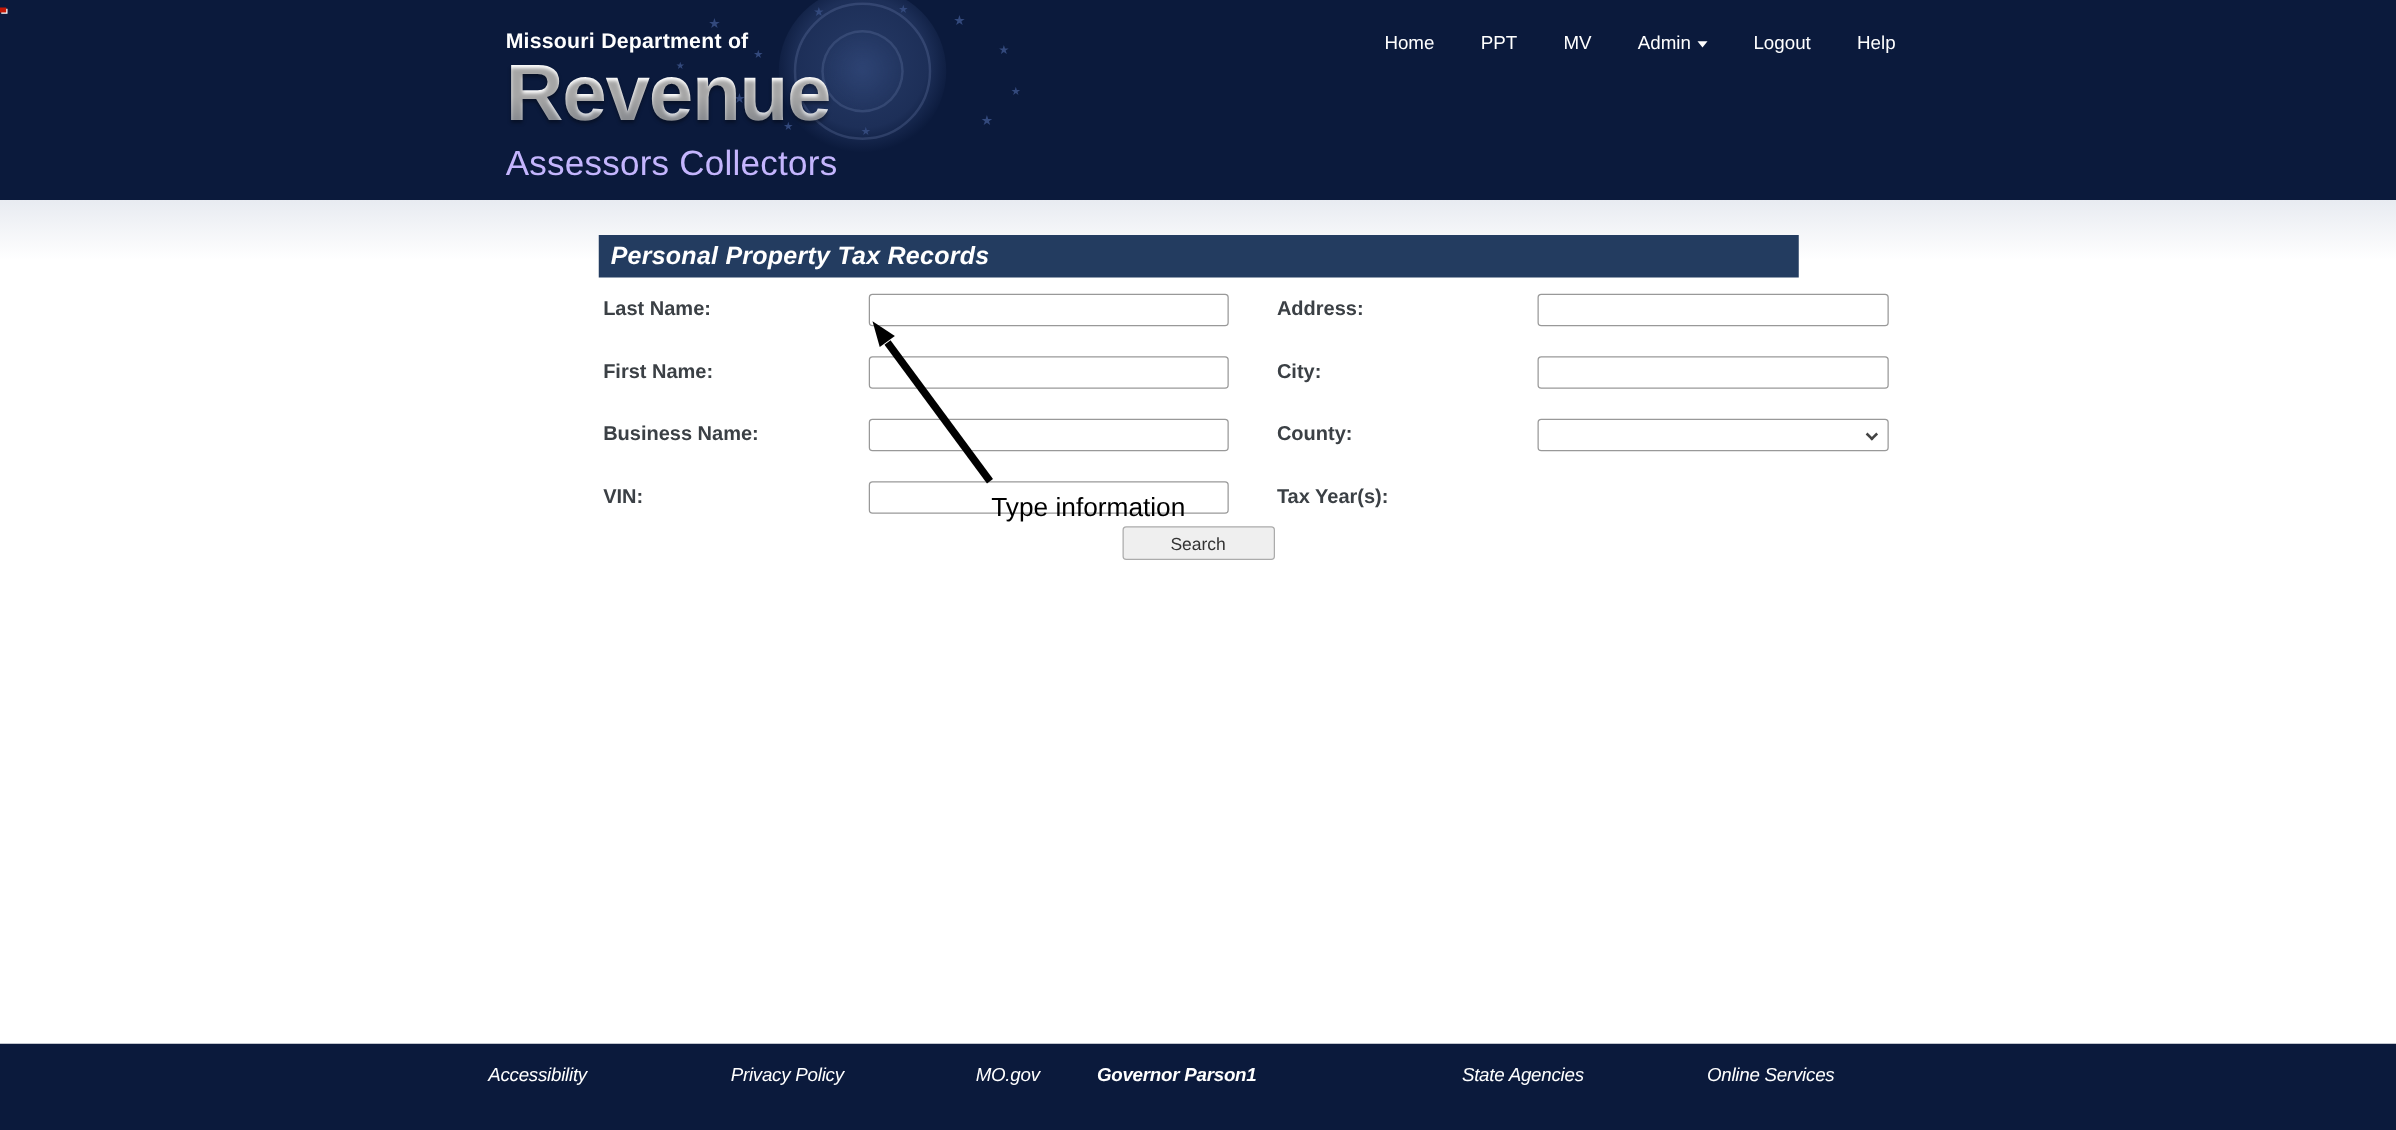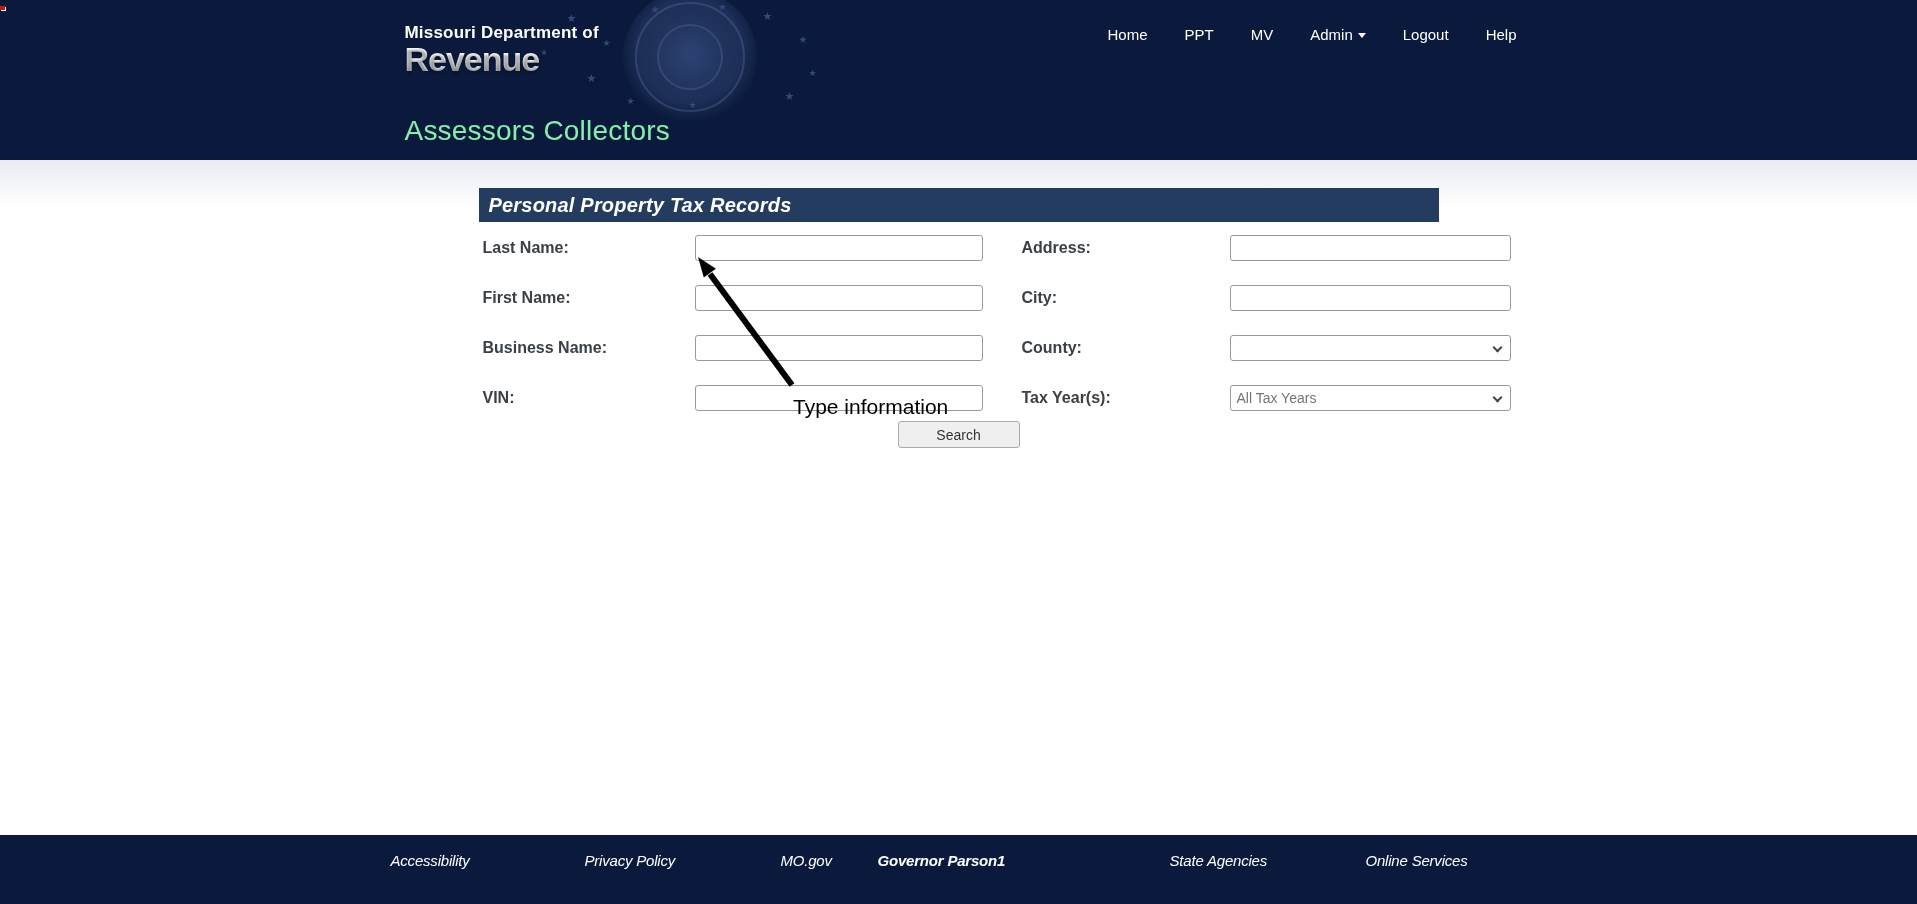--- a/index.html
+++ b/index.html
@@ -16,21 +16,21 @@
   .site-header {
     height:160px; background:#0b1a3c; position:relative; z-index:2;
   }
   .artifact {
     position:absolute; left:0; top:6px; width:5px; height:4px;
     background:#c21807; box-shadow:1px 1px 0 #ffffff; z-index:9;
   }
   .logo-block { position:absolute; left:16px; top:24px; line-height:1; }
   .logo-line1 { color:#ffffff; font-size:17px; font-weight:bold; letter-spacing:.2px; }
   .logo-line2 {
-    font-size:34px; font-weight:bold; letter-spacing:-1px; margin-top:1px;
+    font-size:64px; font-weight:bold; letter-spacing:-1px; margin-top:1px;
     color:#ffffff;
     background:linear-gradient(#ffffff 55%, #b9bfca);
     -webkit-background-clip:text; background-clip:text;
     -webkit-text-fill-color:transparent;
     text-shadow:0 2px 3px rgba(0,0,0,.35);
   }
   .seal {
     position:absolute; left:234px; top:-10px; width:134px; height:134px;
     border-radius:50%;
     background:radial-gradient(circle at 50% 45%, #263a66 0%, #1d2f58 52%, rgba(11,26,60,0) 72%);
@@ -40,21 +40,21 @@
     border:2px solid rgba(110,130,175,.28);
   }
   .seal::after {
     content:""; position:absolute; inset:34px; border-radius:50%;
     border:2px solid rgba(110,130,175,.25);
     background:radial-gradient(circle, rgba(60,85,140,.35), rgba(20,35,70,.1));
   }
   .star { position:absolute; color:#33497c; font-size:11px; }
   .page-title {
     position:absolute; left:16px; top:115px;
-    color:#86efac; font-size:28px; font-weight:400; letter-spacing:.2px;
+    color:#c4b5fd; font-size:28px; font-weight:400; letter-spacing:.2px;
   }
   .main-nav {
     position:absolute; right:12px; top:26px;
     display:flex; gap:37px; align-items:center;
   }
   .main-nav a {
     color:#ffffff; font-size:15px; text-decoration:none; cursor:pointer;
     display:flex; align-items:center; gap:5px;
   }
   .caret {
@@ -211,24 +211,20 @@
         <input class="txt-input" type="text" style="">
         <div class="f-label right-col">County:</div>
         <div class="select-box">
           <span></span>
           <span class="chev"></span>
         </div>
 
         <div class="f-label">VIN:</div>
         <input class="txt-input" type="text" style="">
         <div class="f-label right-col">Tax Year(s):</div>
-        <div class="select-box">
-          <span>All Tax Years</span>
-          <span class="chev"></span>
-        </div>
       </div>
 
       <div class="button-row">
         <button class="search-btn">Search</button>
       </div>
     </section>
   </div>
 </main>
 
 <div class="annotation-layer">

